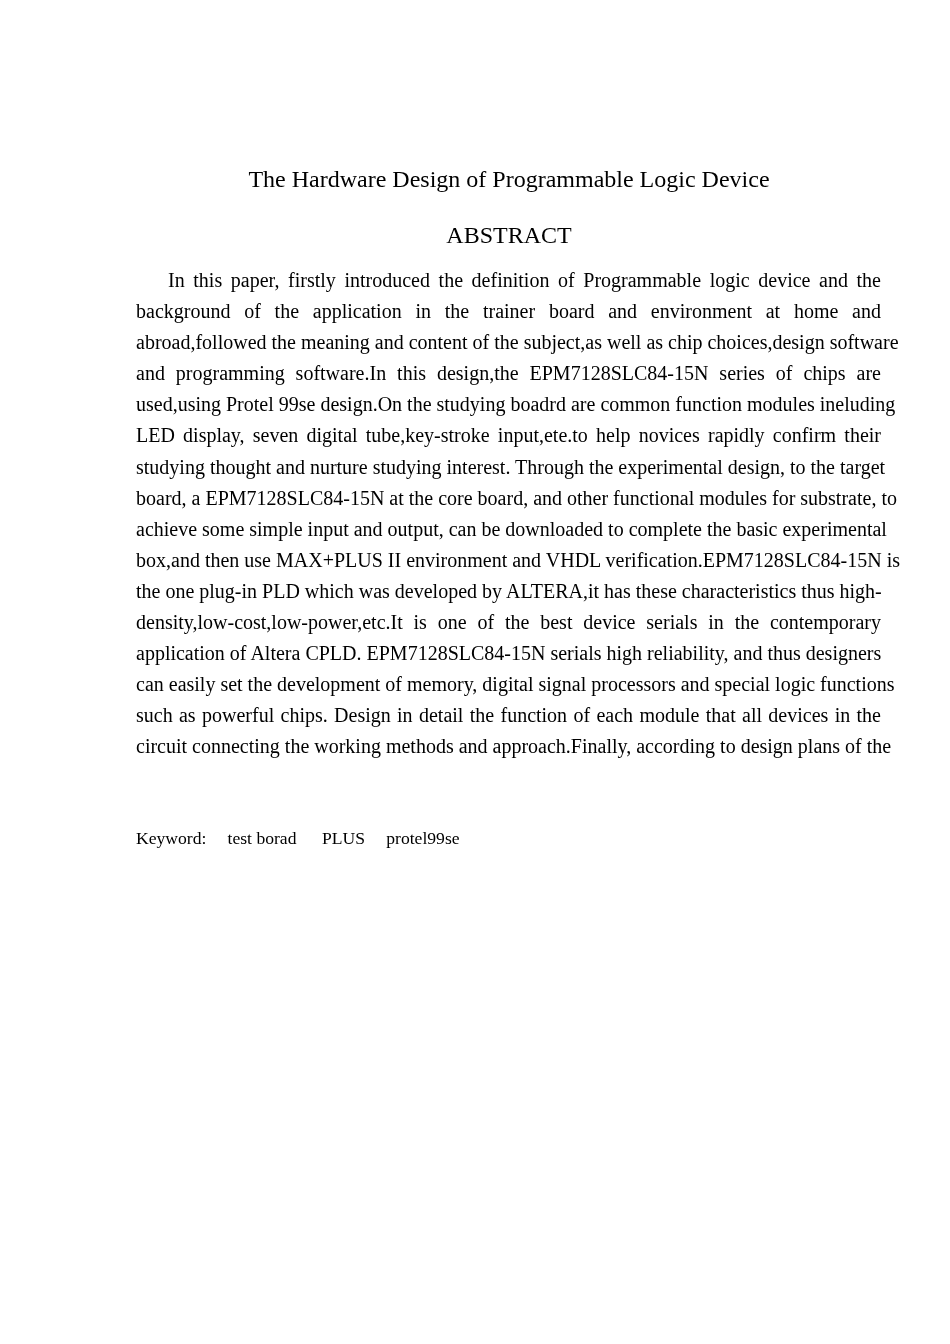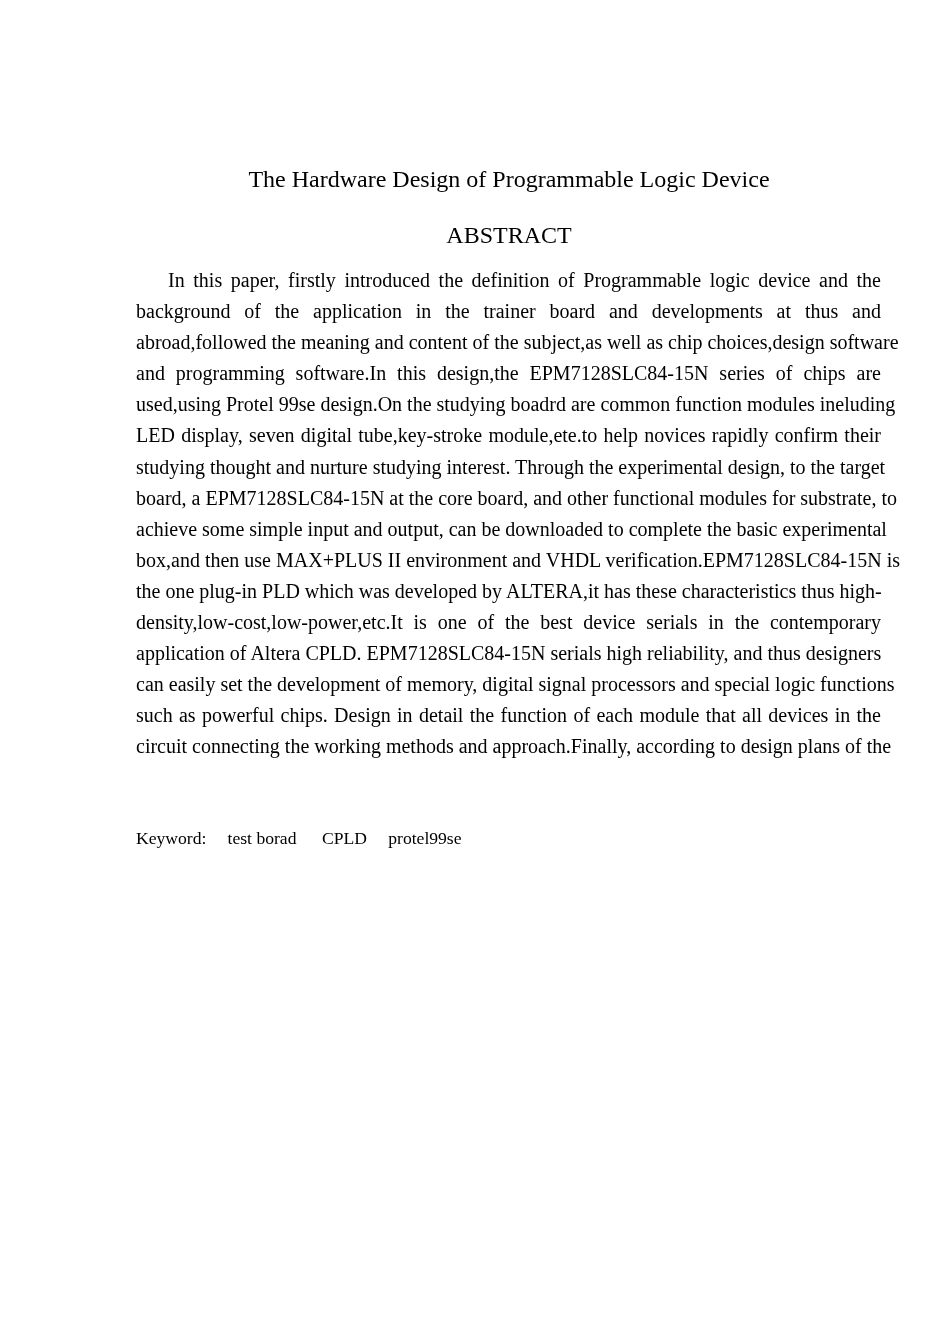--- a/index.html
+++ b/index.html
@@ -84,32 +84,32 @@
 <body>
 
 <div class="page">
 
   <div class="title">The Hardware Design of Programmable Logic Device</div>
 
   <div class="abstract-heading">ABSTRACT</div>
 
   <div class="abstract-body">
     <span class="line first">In this paper, firstly introduced the definition of Programmable logic device and the</span>
-    <span class="line">background of the application in the trainer board and developments at thus and</span>
+    <span class="line">background of the application in the trainer board and environment at home and</span>
     <span class="line">abroad,followed the meaning and content of the subject,as well as chip choices,design software</span>
     <span class="line">and programming software.In this design,the EPM7128SLC84-15N series of chips are</span>
     <span class="line">used,using Protel 99se design.On the studying boadrd are common function modules ineluding</span>
-    <span class="line">LED display, seven digital tube,key-stroke module,ete.to help novices rapidly confirm their</span>
+    <span class="line">LED display, seven digital tube,key-stroke input,ete.to help novices rapidly confirm their</span>
     <span class="line">studying thought and nurture studying interest. Through the experimental design, to the target</span>
     <span class="line">board, a EPM7128SLC84-15N at the core board, and other functional modules for substrate, to</span>
     <span class="line">achieve some simple input and output, can be downloaded to complete the basic experimental</span>
     <span class="line">box,and then use MAX+PLUS II environment and VHDL verification.EPM7128SLC84-15N is</span>
     <span class="line">the one plug-in PLD which was developed by ALTERA,it has these characteristics thus high-</span>
     <span class="line">density,low-cost,low-power,etc.It is one of the best device serials in the contemporary</span>
     <span class="line">application of Altera CPLD.  EPM7128SLC84-15N serials high reliability, and thus designers</span>
     <span class="line">can easily set the development of memory, digital signal processors and special logic functions</span>
     <span class="line">such as powerful chips.  Design in detail the function of each module that all devices in the</span>
     <span class="line">circuit connecting the working methods and approach.Finally, according to design plans of the</span>
   </div>
 
-  <div class="keywords"><span class="kw-label">Keyword:</span>   <span class="kw-item">test borad</span>    <span class="kw-item">CPLD</span>   <span class="kw-item">protel99se</span></div>
+  <div class="keywords"><span class="kw-label">Keyword:</span>   <span class="kw-item">test borad</span>    <span class="kw-item">PLUS</span>   <span class="kw-item">protel99se</span></div>
 
 </div>
 
 </body></html>

